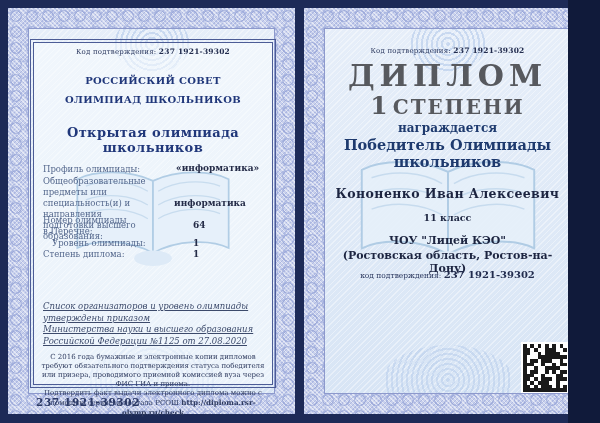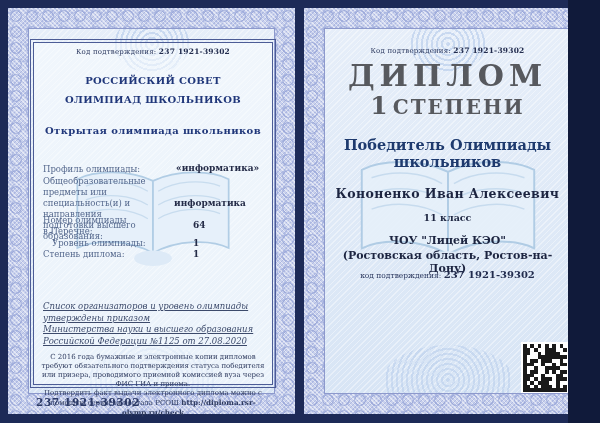--- a/index.html
+++ b/index.html
@@ -25,21 +25,21 @@
   .rosette-bottom{bottom:-22px;width:130px;height:70px;opacity:.55;}
   .book{position:absolute;left:50%;transform:translateX(-50%);opacity:.95;}
   .frame{position:absolute;left:25px;top:34px;width:238px;height:341px;
          border:1px solid #4c5c96;outline:1px solid #4c5c96;outline-offset:2px;
          background:rgba(250,253,255,.55);}
   .abs{position:absolute;}
   .ctr{left:0;right:0;text-align:center;}
   .code-line{font-size:7px;color:#2d3a60;letter-spacing:.2px;}
   .code-line b{font-size:7.5px;color:#222c4e;}
   .org-title{font-weight:bold;color:#20377a;font-size:10px;line-height:19px;letter-spacing:.3px;}
-  .oly-title{font-weight:bold;color:#20377a;font-size:10px;letter-spacing:.4px;}
+  .oly-title{font-weight:bold;color:#20377a;font-size:13px;letter-spacing:.4px;}
   .f-label{font-size:8.5px;color:#54678c;line-height:11px;}
   .f-value{font-size:9px;font-weight:bold;color:#252c48;margin-left:42px;}
   .order-note{font-size:8.5px;font-style:italic;color:#3c4a6b;line-height:11.5px;}
   .fine{font-size:7px;color:#2e3a5e;line-height:9px;}
   .fine b{font-size:7.2px;}
   .bottom-code{font-size:10.5px;font-weight:bold;color:#2b3966;letter-spacing:.6px;z-index:5;}
   .dip-title{font-weight:bold;color:#57595e;font-size:30px;letter-spacing:5px;line-height:30px;}
   .dip-degree{font-weight:bold;color:#57595e;letter-spacing:2px;font-size:20px;line-height:22px;}
   .dip-degree .num{font-size:25px;letter-spacing:0;margin-right:5px;}
   .award-label{font-weight:bold;color:#1e3a6e;font-size:12px;}
@@ -129,20 +129,21 @@
         <span>Код подтверждения:</span>
         <b>237 1921-39302</b>
       </div>
 
       <div class="abs ctr dip-title" style="top:32px;">ДИПЛОМ</div>
 
       <div class="abs ctr dip-degree" style="top:66px;">
         <span class="num">1</span><span>СТЕПЕНИ</span>
       </div>
 
+      <div class="abs ctr award-label" style="top:92px;">награждается</div>
 
       <div class="abs ctr award-cat" style="top:107px;">Победитель Олимпиады школьников</div>
 
       <div class="abs ctr recipient" style="top:157px;">Кононенко Иван Алексеевич</div>
 
       <div class="abs ctr grade" style="top:183px;">11 класс</div>
 
       <div class="abs ctr school" style="top:205px;">ЧОУ "Лицей КЭО"</div>
 
       <div class="abs ctr region" style="top:220px;">(Ростовская область, Ростов-на-Дону)</div>

